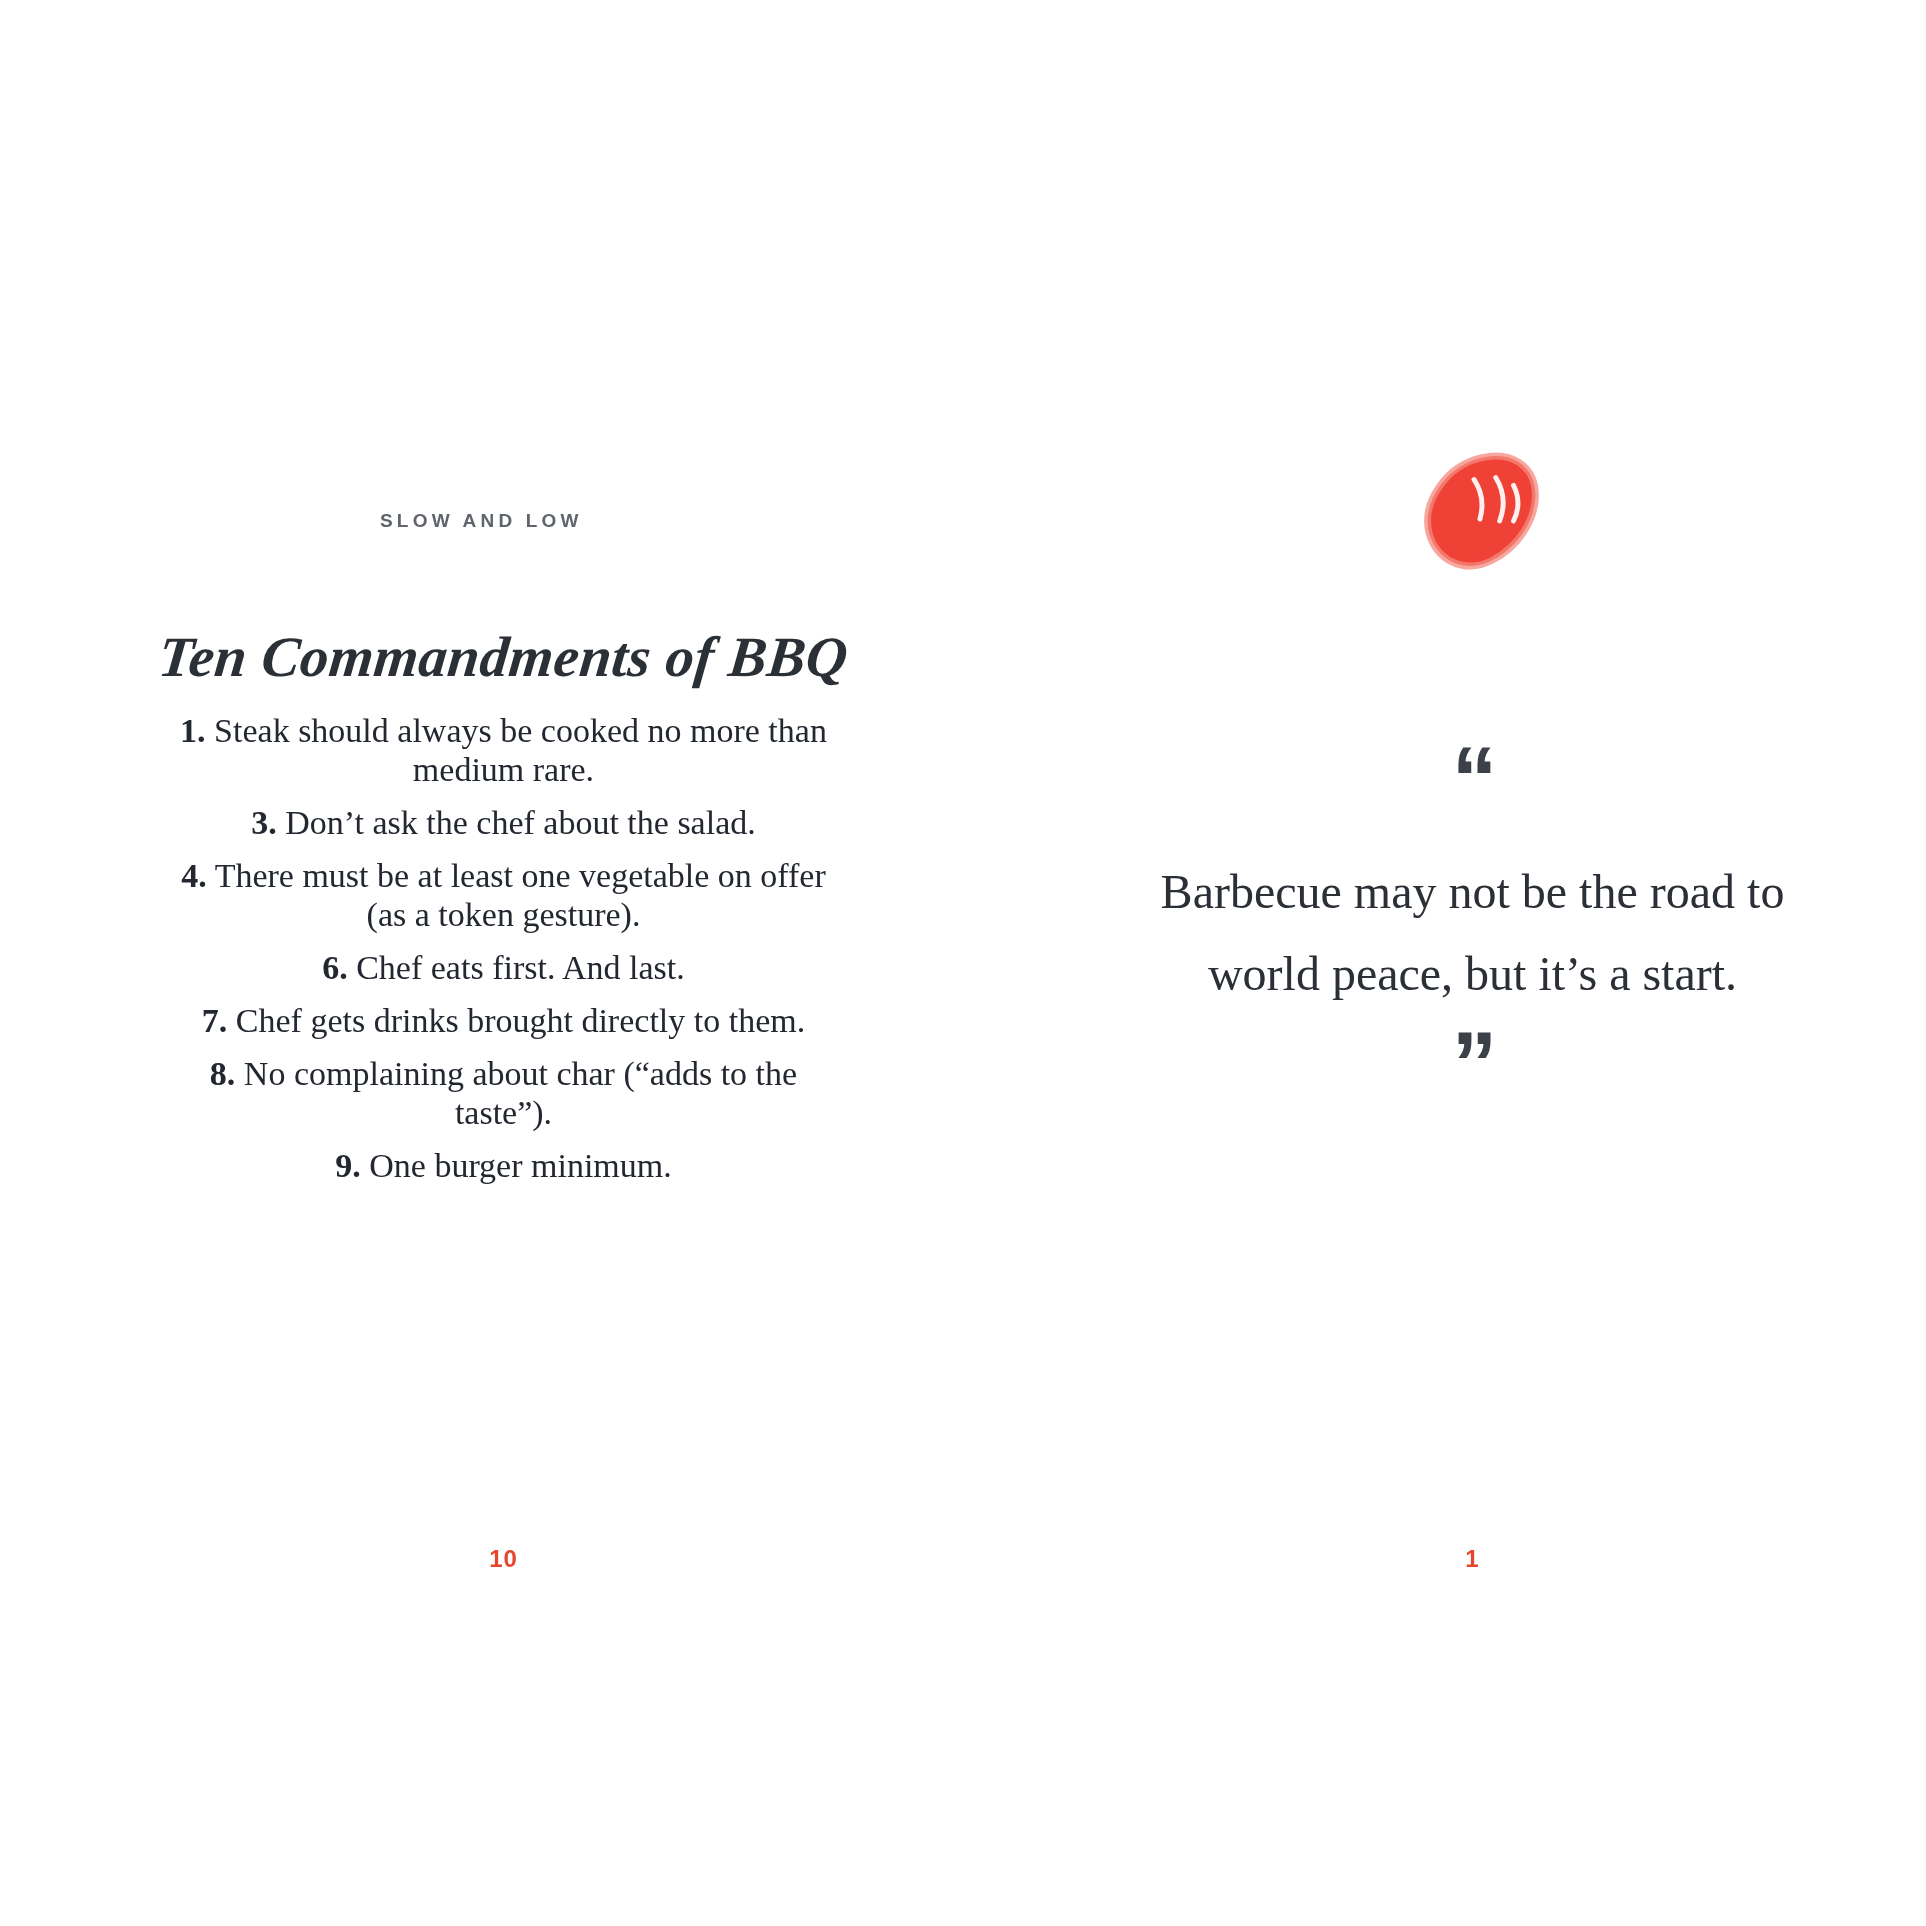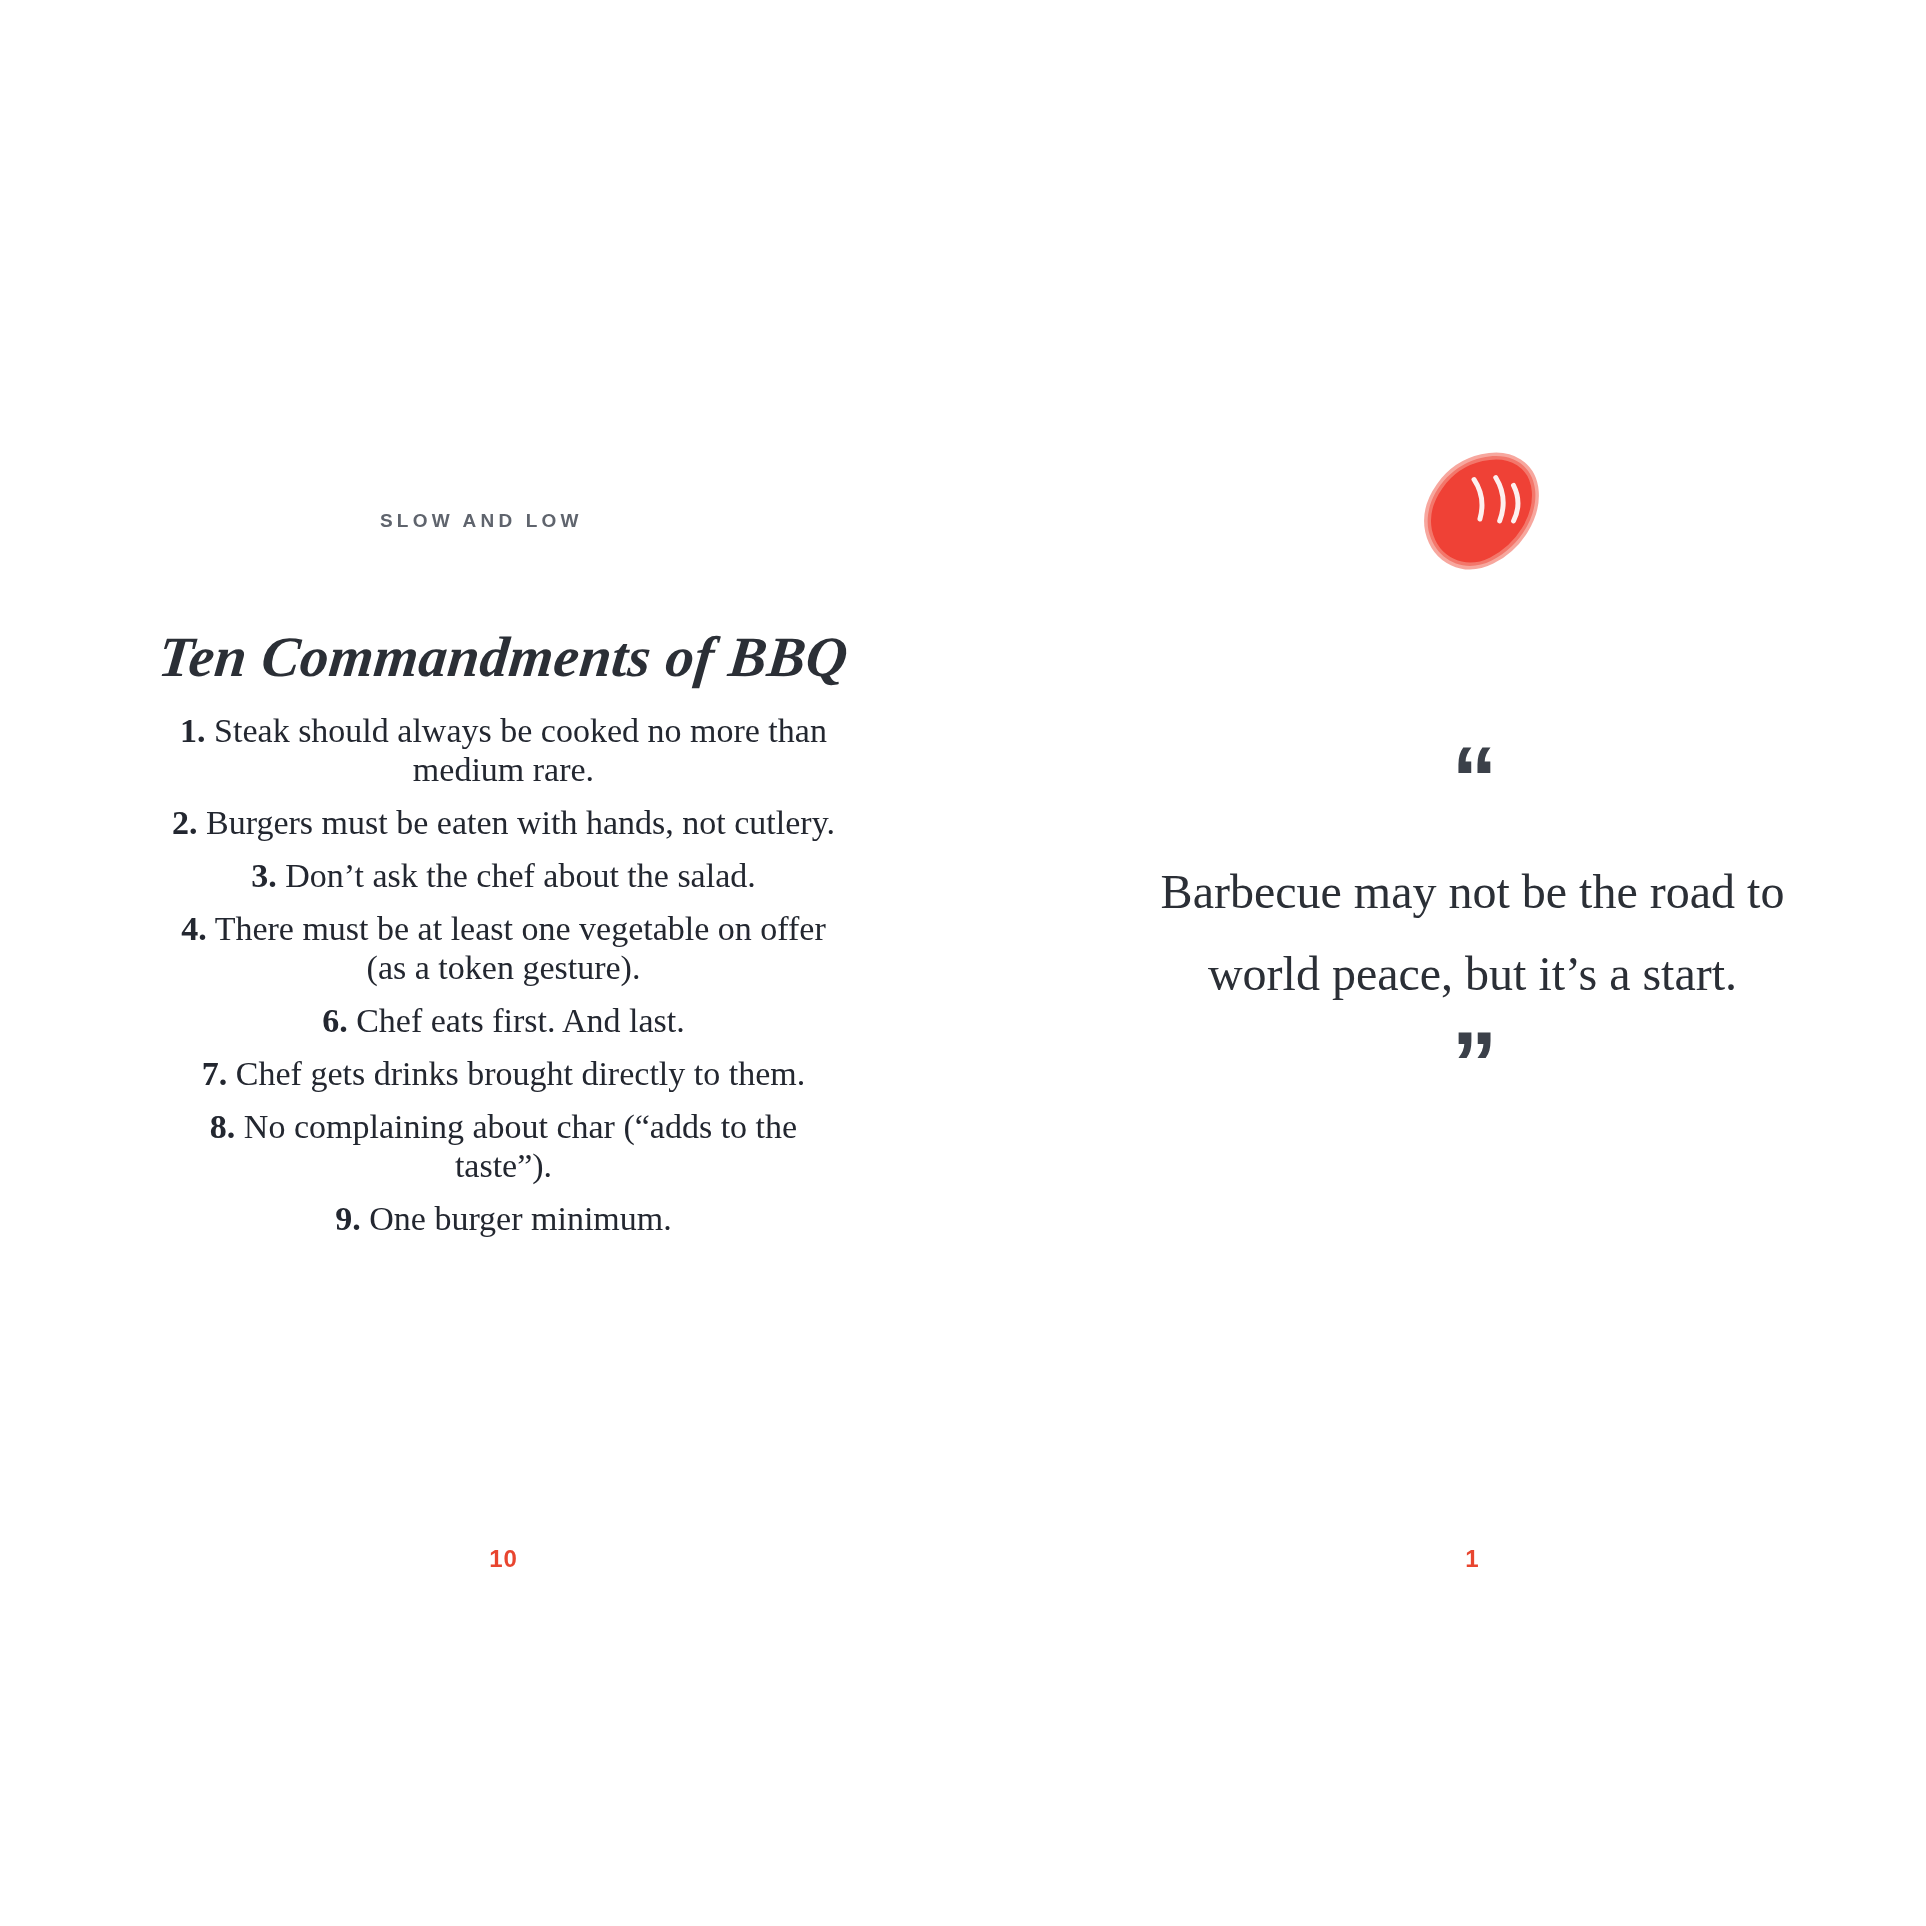--- a/index.html
+++ b/index.html
@@ -146,21 +146,20 @@
 
   <div class="page left">
     <div class="left-inner">
 
       <div class="running-head">SLOW AND LOW</div>
 
       <div class="list-title">Ten Commandments of BBQ</div>
 
       <ol class="commandments">
         <li><span class="num">1.</span> <span>Steak should always be cooked no more than medium rare.</span></li>
-        <li><span class="num">2.</span> <span>Burgers must be eaten with hands, not cutlery.</span></li>
         <li><span class="num">3.</span> <span>Don’t ask the chef about the salad.</span></li>
         <li><span class="num">4.</span> <span>There must be at least one vegetable on offer (as a token gesture).</span></li>
         <li><span class="num">6.</span> <span>Chef eats first. And last.</span></li>
         <li><span class="num">7.</span> <span>Chef gets drinks brought directly to them.</span></li>
         <li><span class="num">8.</span> <span>No complaining about char (“adds to the taste”).</span></li>
         <li><span class="num">9.</span> <span>One burger minimum.</span></li>
       </ol>
 
       <div class="folio">10</div>
     </div>

